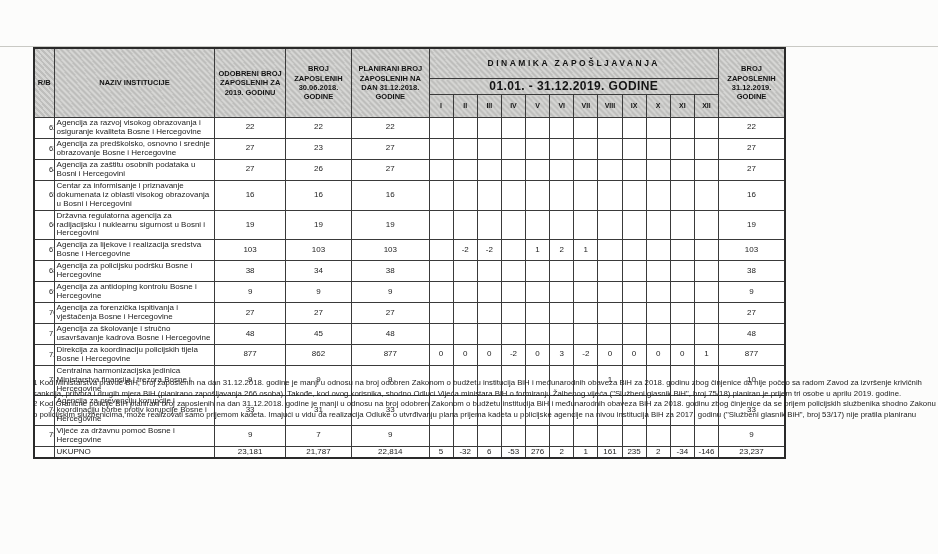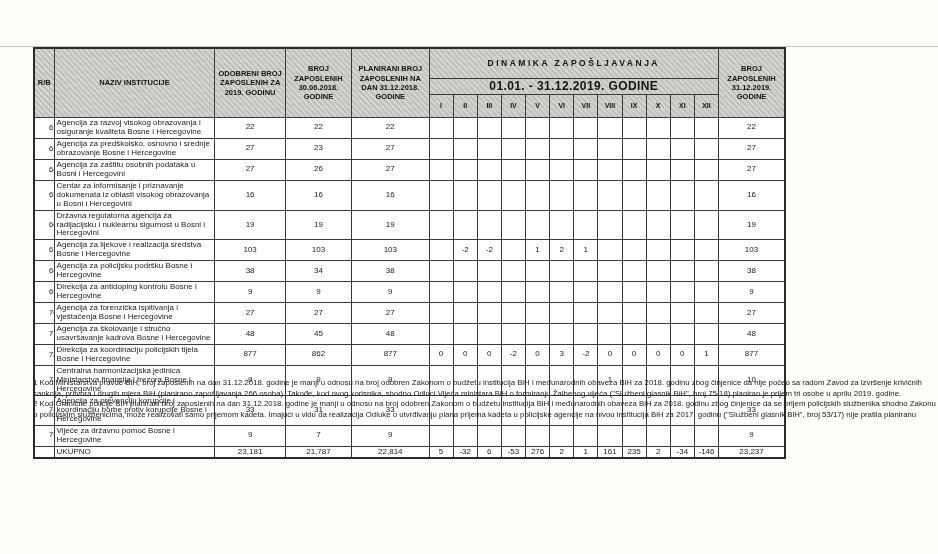--- a/index.html
+++ b/index.html
@@ -245,21 +245,21 @@
             <td class="num"></td>
             <td class="num"></td>
             <td class="num"></td>
             <td class="num"></td>
             <td class="num"></td>
             <td class="num"></td>
             <td class="num">38</td>
           </tr>
           <tr>
             <td class="rb">69.</td>
-            <td class="naziv">Direkcija za antidoping kontrolu Bosne i Hercegovine</td>
+            <td class="naziv">Agencija za antidoping kontrolu Bosne i Hercegovine</td>
             <td class="num">9</td>
             <td class="num">9</td>
             <td class="num">9</td>
             <td class="num"></td>
             <td class="num"></td>
             <td class="num"></td>
             <td class="num"></td>
             <td class="num"></td>
             <td class="num"></td>
             <td class="num"></td>

